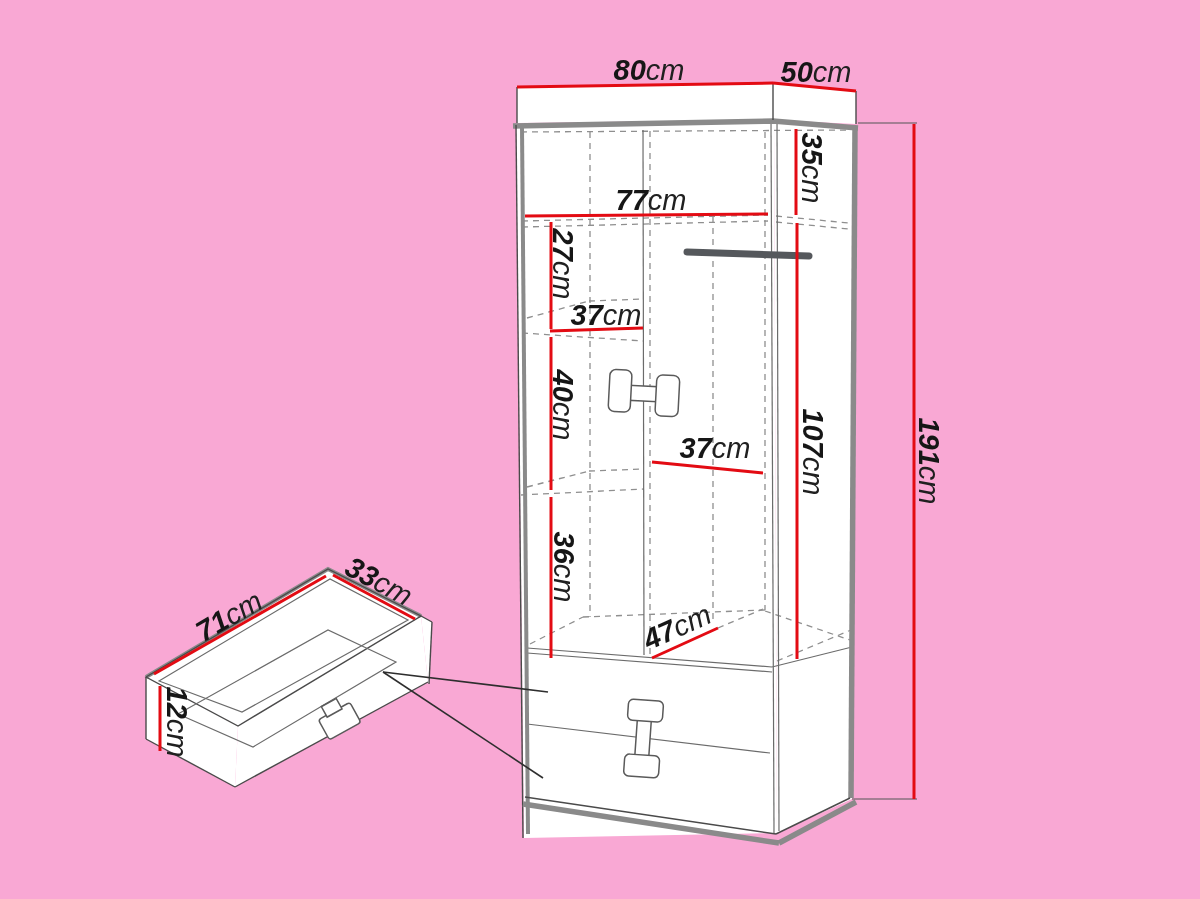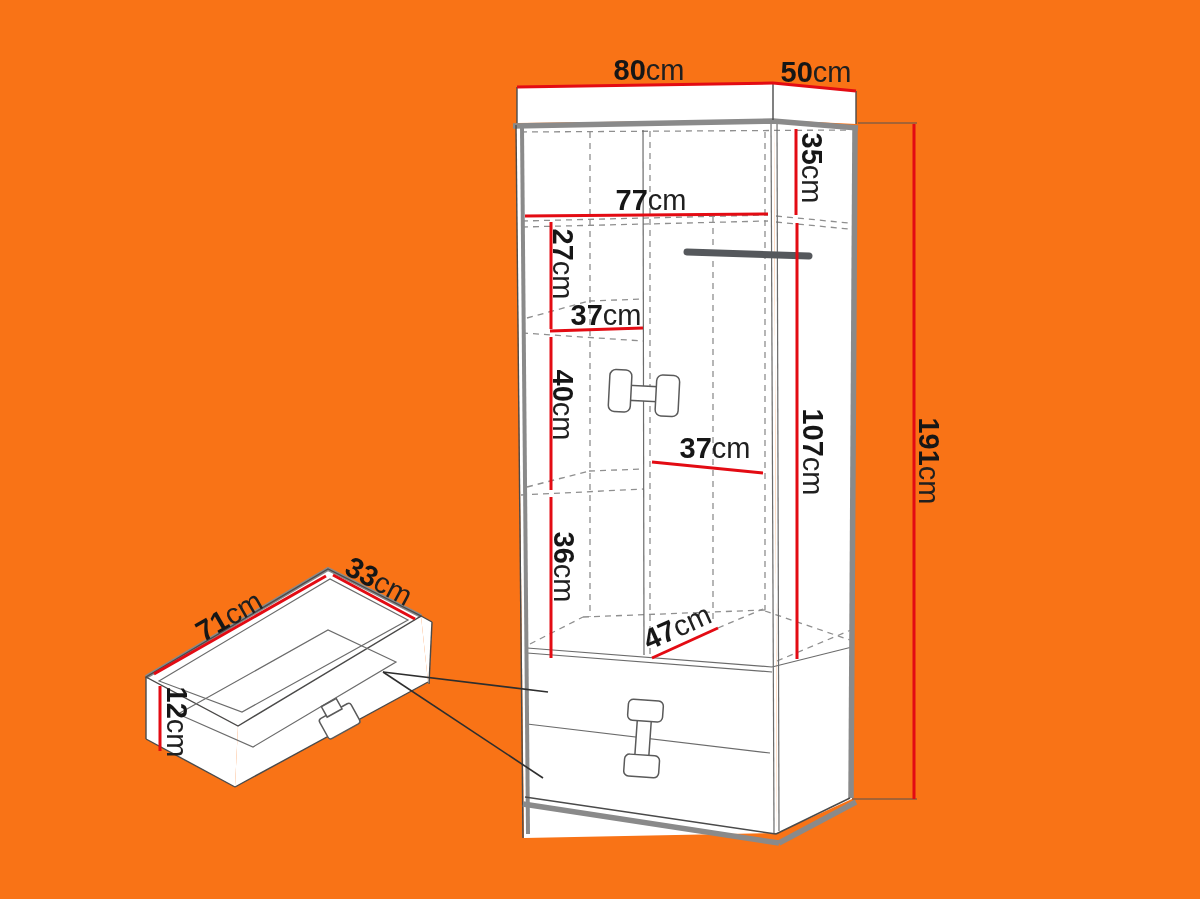--- a/index.html
+++ b/index.html
@@ -1,16 +1,16 @@
 <!DOCTYPE html>
 <html><head>
 <meta charset="utf-8">
 <style>
   html,body{margin:0;padding:0;background:#ffffff;}
-  .stage{width:1200px;height:899px;position:relative;background:#f97316;overflow:hidden;}
+  .stage{width:1200px;height:899px;position:relative;background:#f9a8d4;overflow:hidden;font-style:italic;}
   svg{display:block;}
   .thin{stroke:#4a4a4a;stroke-width:1.4;fill:none;}
   .thin2{stroke:#6b6b6b;stroke-width:1.2;fill:none;}
   .thick{stroke:#8a8a8a;stroke-width:5.5;fill:none;}
   .thick-sm{stroke:#8a8a8a;stroke-width:4;fill:none;}
   .dash{stroke:#8f8f8f;stroke-width:1.3;fill:none;stroke-dasharray:6 5;}
   .red{stroke:#e30b13;stroke-width:3;fill:none;}
   .ext{stroke:#555;stroke-width:1.2;fill:none;}
   .face{fill:#ffffff;stroke:none;}
   .hw{fill:#ffffff;stroke:#5a5a5a;stroke-width:1.5;}

